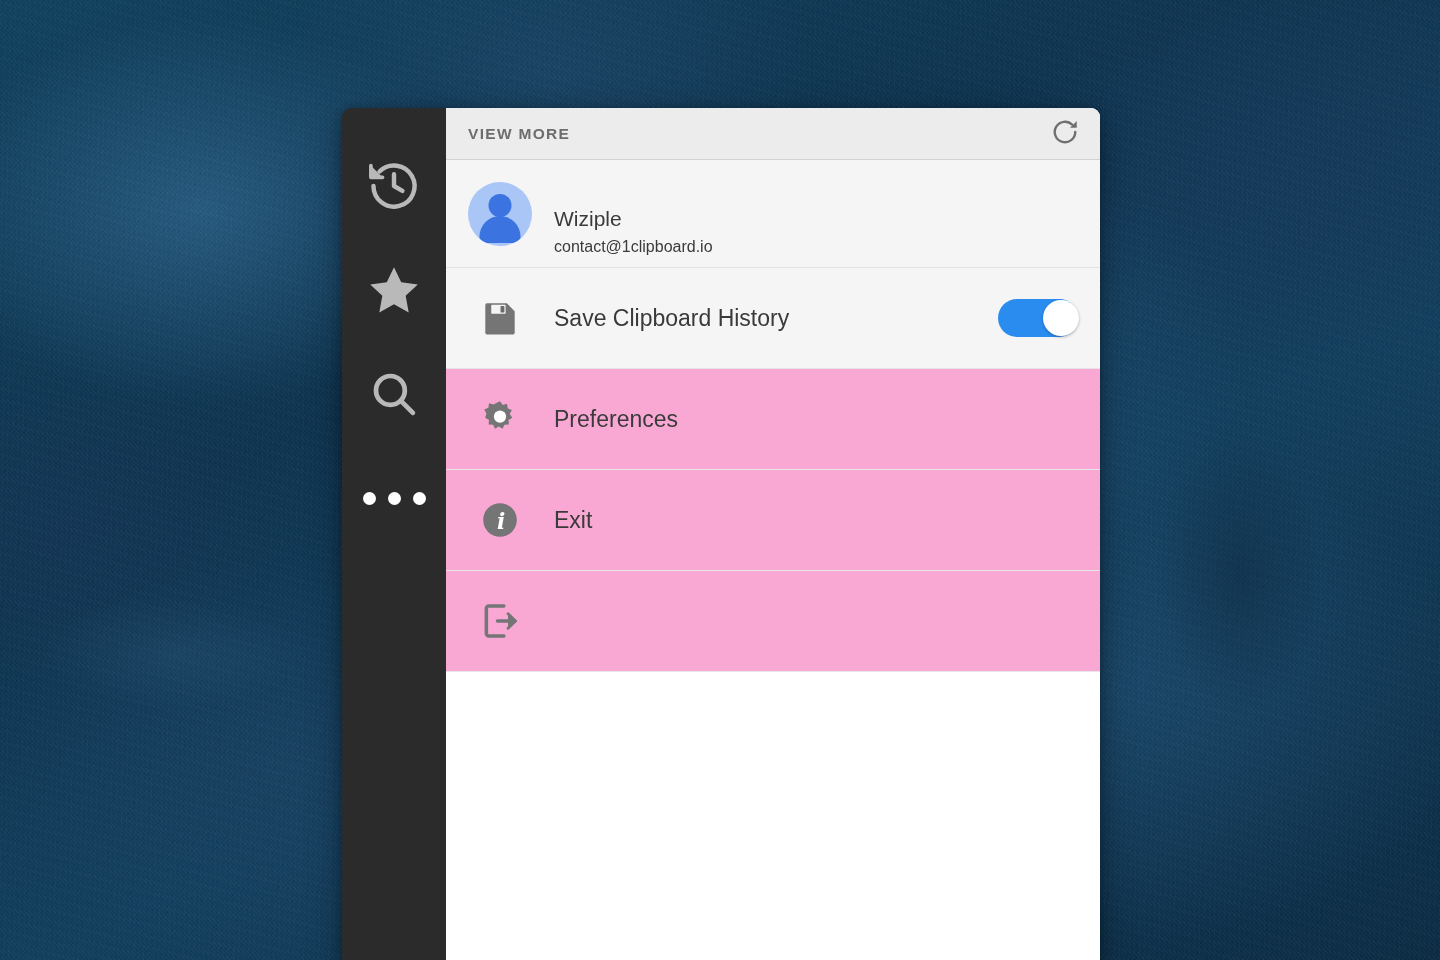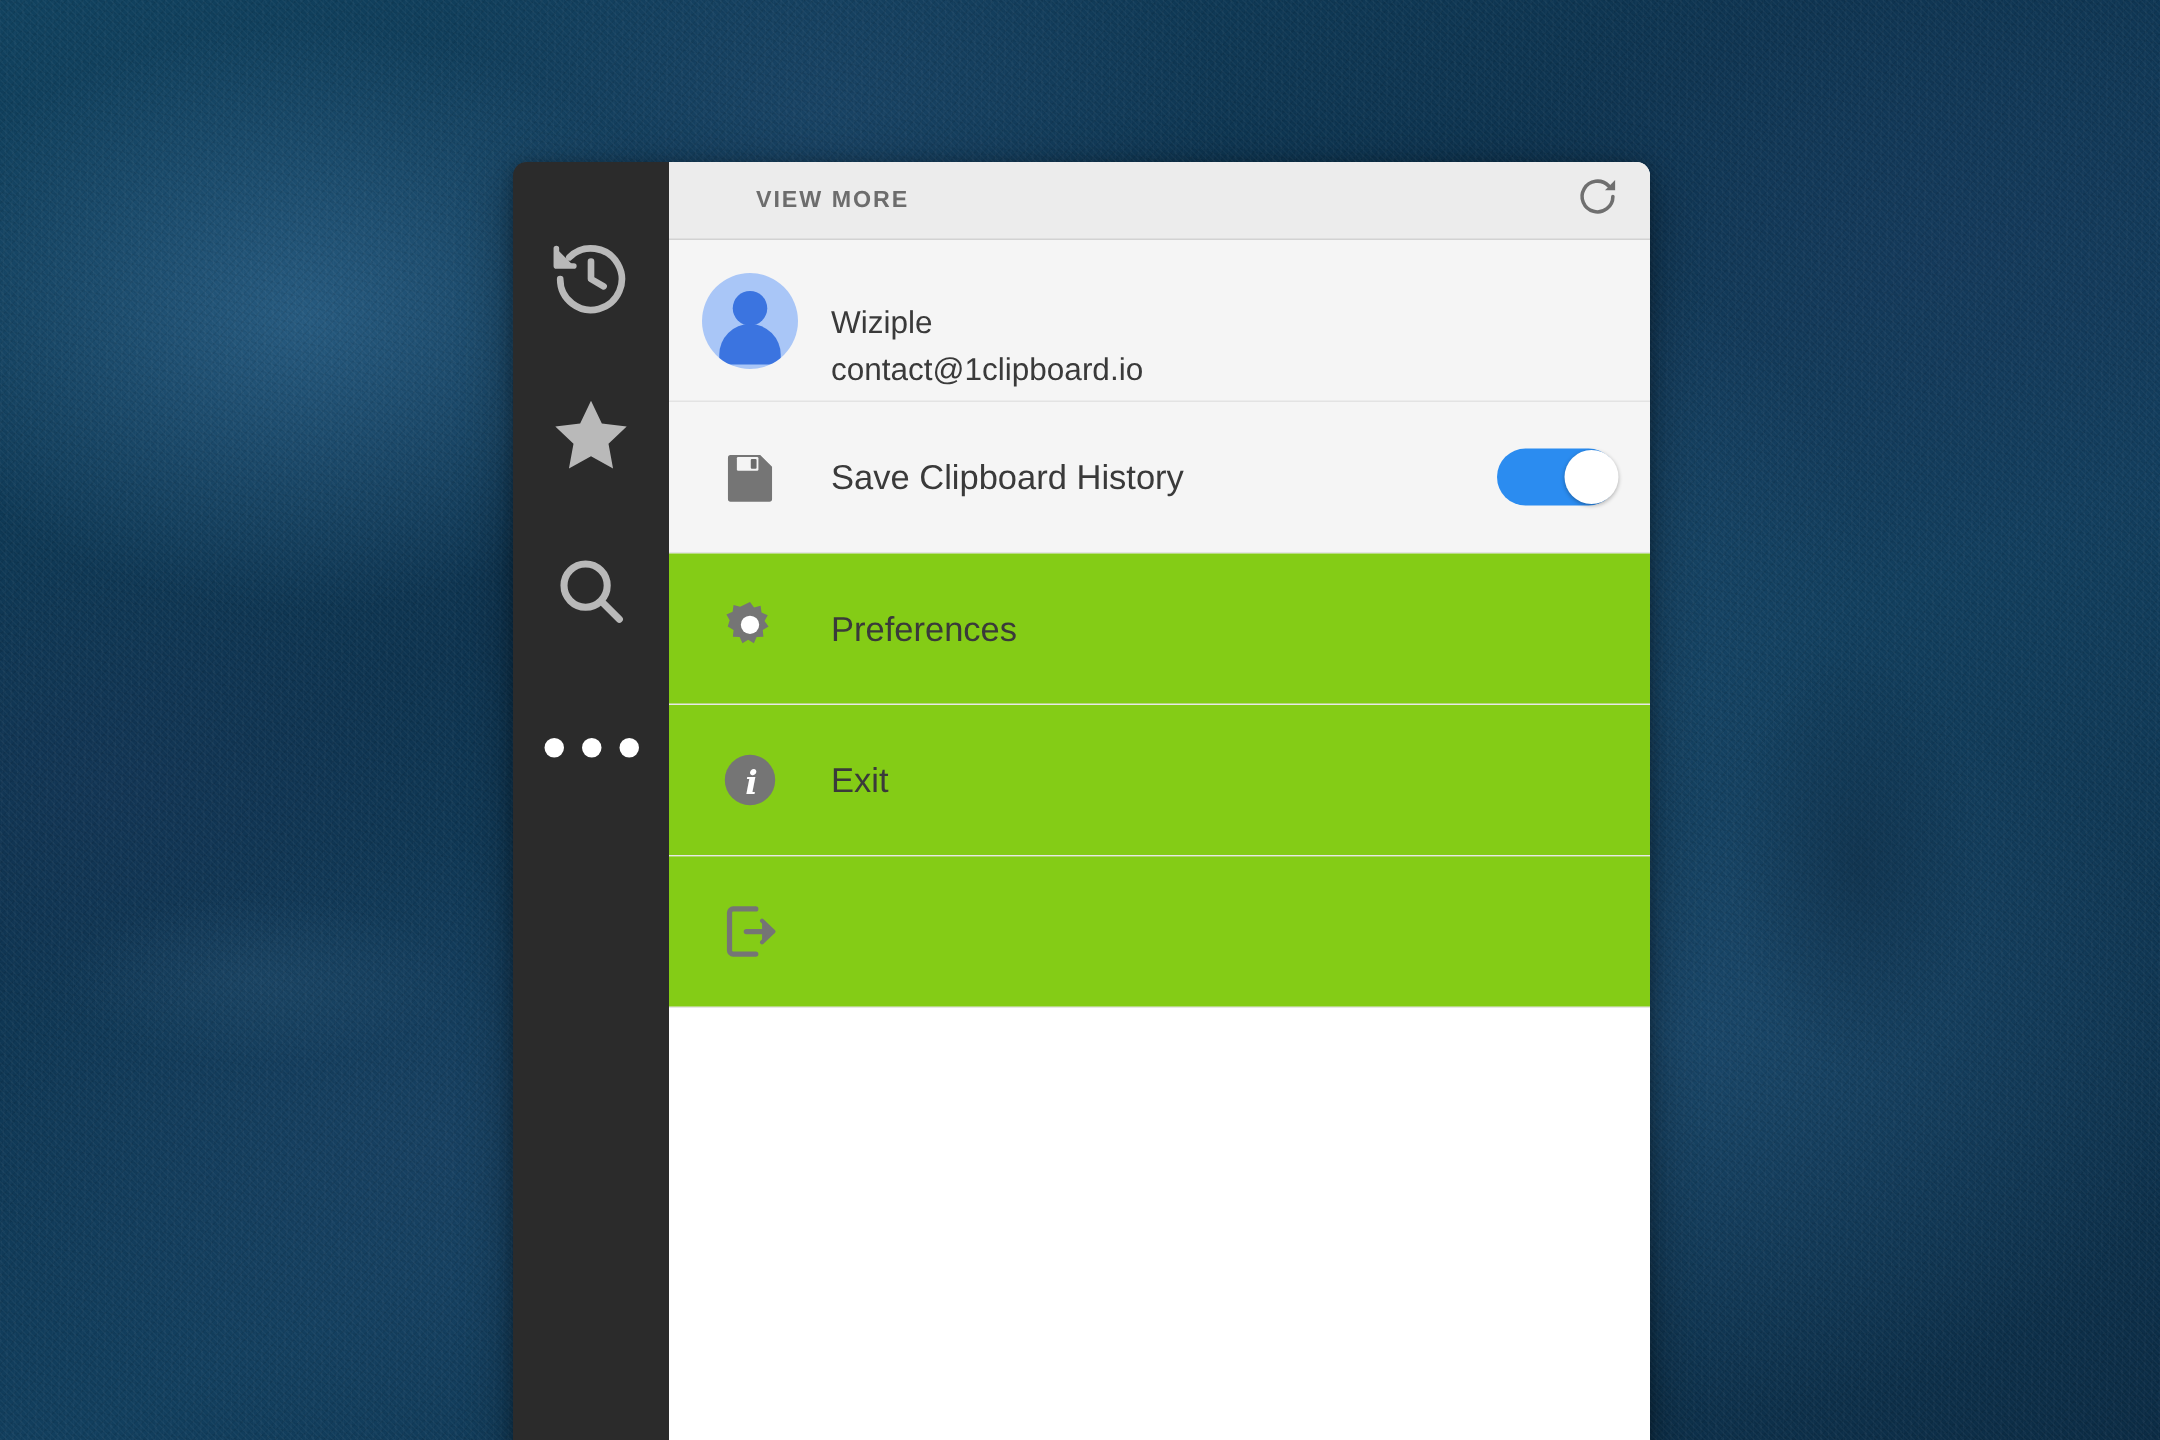--- a/index.html
+++ b/index.html
@@ -116,21 +116,20 @@
     align-items: center;
     padding: 0 18px 0 22px;
   }
   #panel-title {
     font-size: 15.5px;
     font-weight: bold;
     letter-spacing: 1.3px;
     color: #6d6d6d;
     flex: 1 1 auto;
     user-select: none;
-    margin-left: 36px;
   }
   #refresh-btn {
     width: 34px; height: 34px;
     display: flex; align-items: center; justify-content: center;
     cursor: pointer;
     border-radius: 4px;
   }
 
   
   #account-row {
@@ -169,35 +168,35 @@
     transform: translateX(-50%);
   }
   .account-text { min-width: 0; margin-top: 35px; }
   #account-name {
     font-size: 21px;
     color: #3a3a3a;
     line-height: 1.5;
     white-space: nowrap;
   }
   #account-email {
-    font-size: 21px;
+    font-size: 16px;
     color: #3a3a3a;
     line-height: 1.5;
     white-space: nowrap;
   }
 
   
   .menu-row {
     height: 101px;
     flex: 0 0 101px;
     display: flex;
     align-items: center;
     padding: 0 22px;
     border-bottom: 1px solid #e7e7e7;
-    background: #84cc16;
+    background: #f9a8d4;
     cursor: pointer;
   }
   .menu-row.shaded { background: #f5f5f5; border-bottom-color: #e3e3e3; }
   .menu-icon {
     width: 64px;
     flex: 0 0 64px;
     display: flex;
     align-items: center;
     justify-content: center;
     margin-right: 22px;

